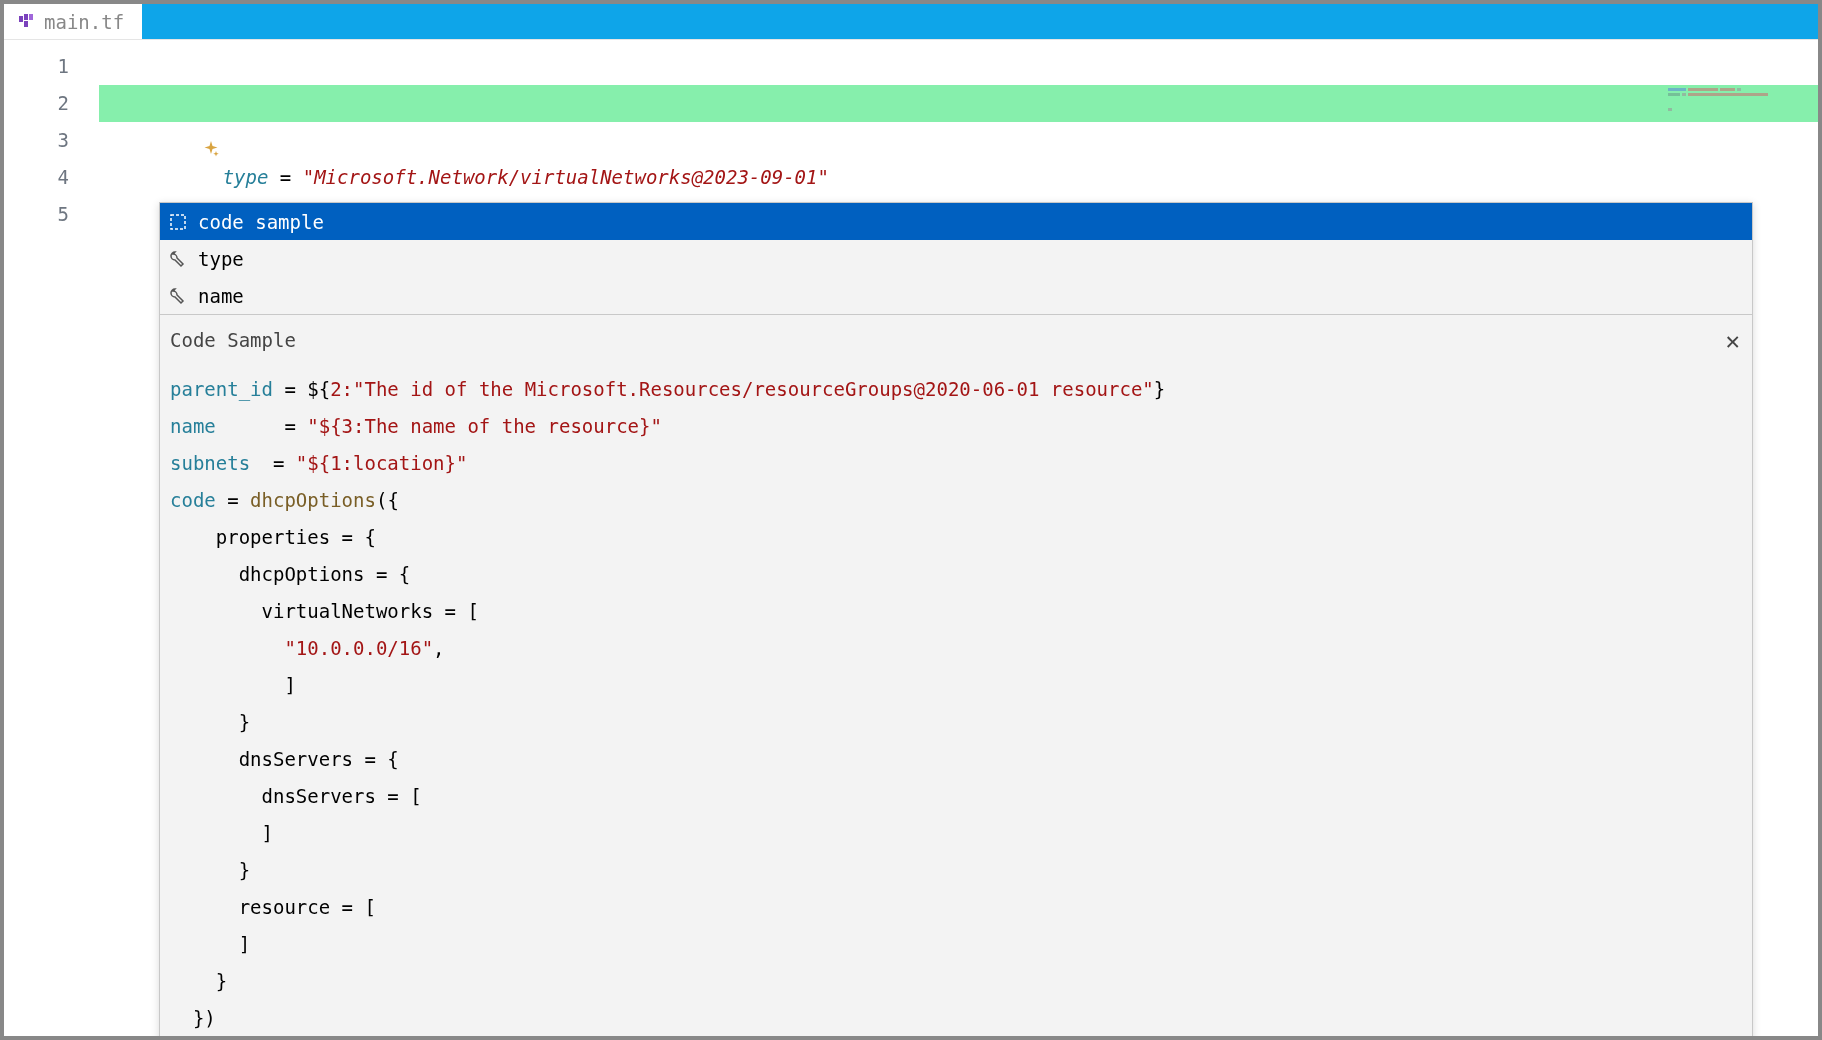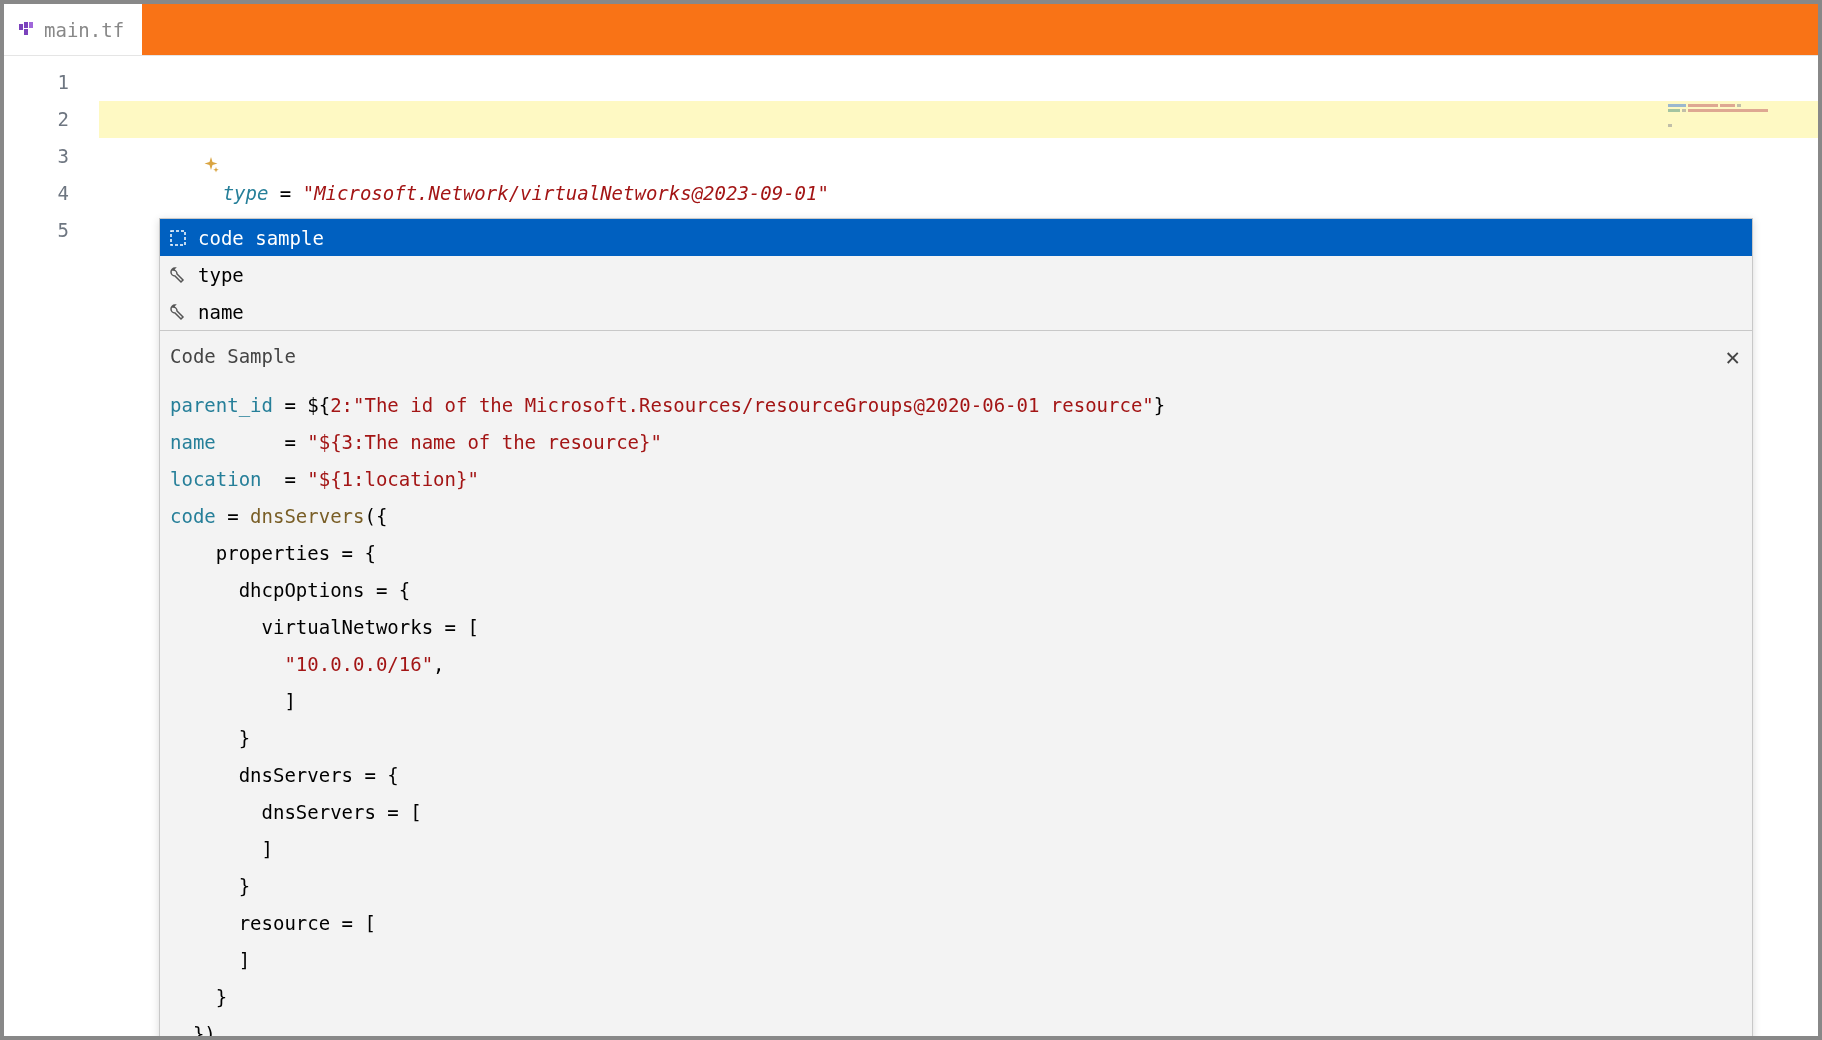--- a/index.html
+++ b/index.html
@@ -10,22 +10,22 @@
     body {
       font-family: 'Consolas', 'Menlo', 'Monaco', monospace;
       background: #fff;
       border: 4px solid #888;
       width: 1822px;
       height: 1040px;
       overflow: hidden;
       position: relative;
     }
     .tab-bar {
-      height: 52px;
-      background: #f97316;
+      height: 36px;
+      background: #0ea5e9;
       display: flex;
       align-items: flex-start;
       border-bottom: 1px solid #e5e5e5;
     }
     .tab {
       display: flex;
       align-items: center;
       background: #fff;
       height: 100%;
       padding: 0 18px 0 14px;
@@ -61,21 +61,21 @@
       position: relative;
       padding-top: 8px;
     }
     .code-line {
       height: 37px;
       line-height: 37px;
       white-space: pre;
       position: relative;
     }
     .line-current {
-      background: #fef9c3;
+      background: #86efac;
       font-style: italic;
     }
     .kw { color: #0000ff; }
     .str { color: #a31515; }
     .prop { color: #267f99; }
     .punct { color: #000; }
     .paren-hl {
       background: #e6e6e6;
       border: 1px solid #999;
       padding: 0 1px;
@@ -259,22 +259,22 @@
         </span>
         <span>name</span>
       </div>
     </div>
 
     <div class="detail-panel">
       <div class="detail-title">Code Sample</div>
       <button class="close-btn">✕</button>
       <div class="detail-code"><span class="d-prop">parent_id</span><span class="d-plain"> = </span><span class="d-plain">${</span><span class="d-str">2:"The id of the Microsoft.Resources/resourceGroups@2020-06-01 resource"</span><span class="d-plain">}</span>
 <span class="d-prop">name</span><span class="d-plain">      = </span><span class="d-str">"${3:The name of the resource}"</span>
-<span class="d-prop">location</span><span class="d-plain">  = </span><span class="d-str">"${1:location}"</span>
-<span class="d-prop">code</span><span class="d-plain"> = </span><span class="d-fn">dnsServers</span><span class="d-plain">({</span>
+<span class="d-prop">subnets</span><span class="d-plain">  = </span><span class="d-str">"${1:location}"</span>
+<span class="d-prop">code</span><span class="d-plain"> = </span><span class="d-fn">dhcpOptions</span><span class="d-plain">({</span>
 <span class="d-plain">    properties = {</span>
 <span class="d-plain">      dhcpOptions = {</span>
 <span class="d-plain">        virtualNetworks = [</span>
 <span class="d-plain">          </span><span class="d-str">"10.0.0.0/16"</span><span class="d-plain">,</span>
 <span class="d-plain">          ]</span>
 <span class="d-plain">      }</span>
 <span class="d-plain">      dnsServers = {</span>
 <span class="d-plain">        dnsServers = [</span>
 <span class="d-plain">        ]</span>
 <span class="d-plain">      }</span>

